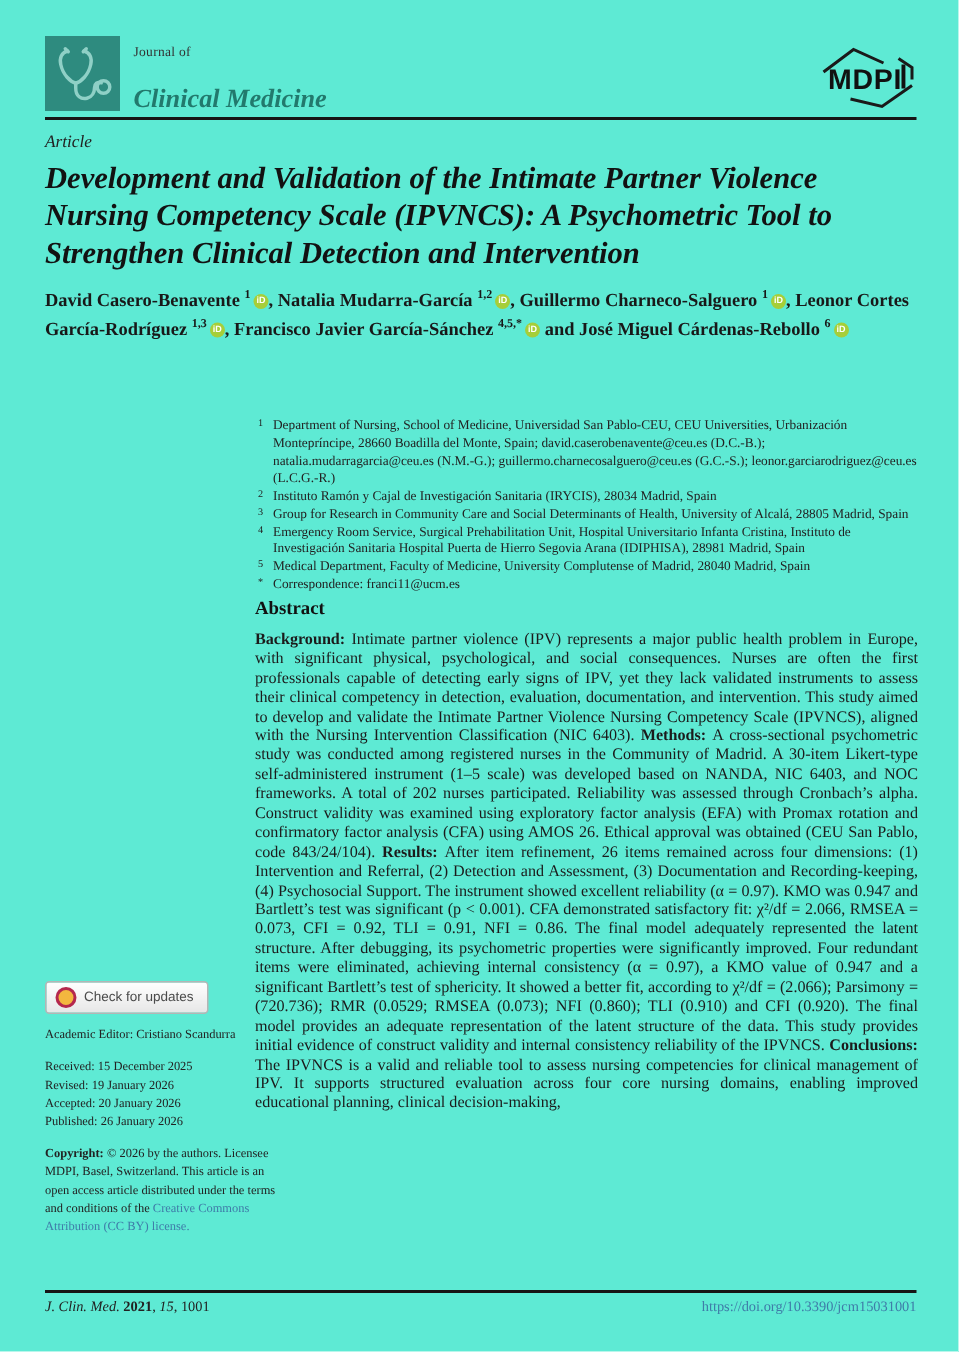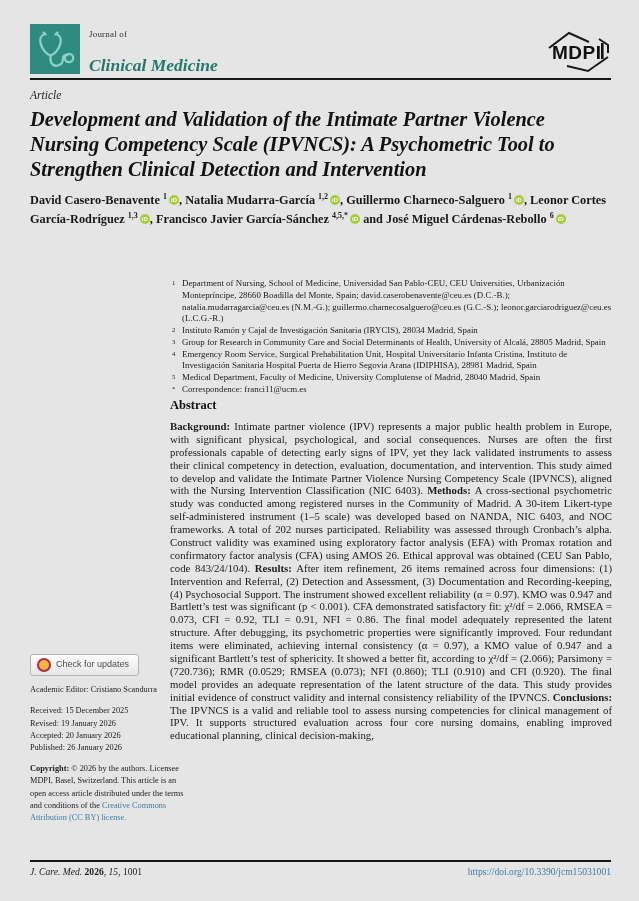--- a/index.html
+++ b/index.html
@@ -1,16 +1,16 @@
 <!DOCTYPE html>
 <html><head>
 <meta charset="utf-8">
 <style>
   html,body{margin:0;padding:0;background:#ffffff;}
-  #page{position:relative;width:639px;height:901px;background:#e5e5e5;overflow:hidden;
+  #page{position:relative;width:639px;height:901px;background:#5eead4;overflow:hidden;
         font-family:"Liberation Serif",serif;color:#1c1c1c;}
 
   
   .logo-box{position:absolute;left:30px;top:24px;width:50px;height:50px;background:#2e8b7f;}
   .logo-box svg{position:absolute;left:3px;top:3px;}
   .jname{position:absolute;left:89px;top:30px;line-height:1;}
   .jname .top{font-size:9px;color:#333;letter-spacing:.2px;}
   .jname .main{margin-top:18px;font-size:17.5px;font-weight:bold;font-style:italic;color:#22796d;}
   .mdpi{position:absolute;left:543px;top:26px;}
 
@@ -135,16 +135,16 @@
     <div class="dates">
         <div>Received: 15 December 2025</div>
         <div>Revised: 19 January 2026</div>
         <div>Accepted: 20 January 2026</div>
         <div>Published: 26 January 2026</div>
       </div>
     <div class="copyright"><b>Copyright: </b><span>© 2026 by the authors. Licensee MDPI, Basel, Switzerland. This article is an open access article distributed under the terms and conditions of the </span><span class="link">Creative Commons Attribution (CC BY) license.</span></div>
   </div>
 
   <div class="rule-bottom"></div>
-  <div class="footer-left"><i>J. Care. Med. </i><b>2026</b><span>, </span><i>15</i><span>, 1001</span></div>
+  <div class="footer-left"><i>J. Clin. Med. </i><b>2021</b><span>, </span><i>15</i><span>, 1001</span></div>
   <div class="footer-right link">https://doi.org/10.3390/jcm15031001</div>
 
 </div>
 
 </body></html>

